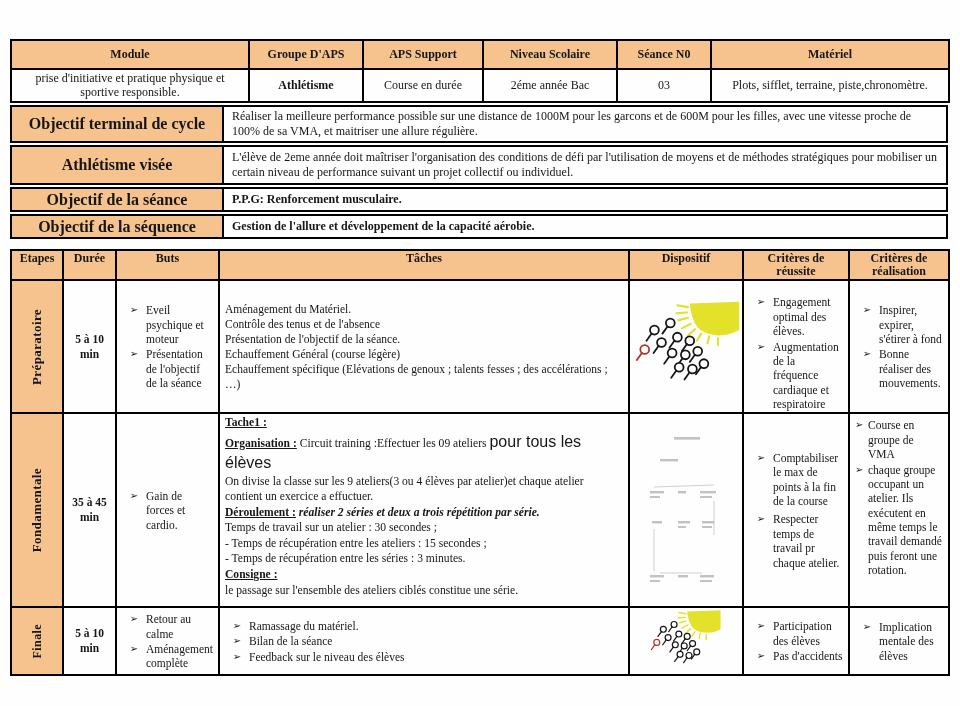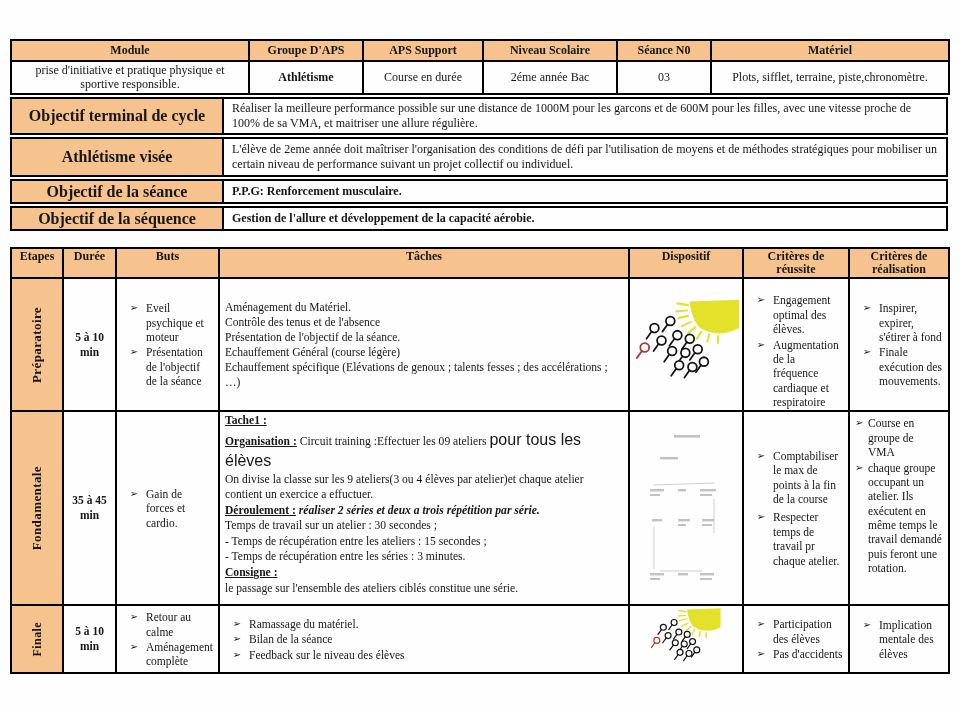--- a/index.html
+++ b/index.html
@@ -7,34 +7,34 @@
   }
   *{box-sizing:border-box;}
   html,body{margin:0;padding:0;}
   body{width:960px;height:706px;overflow:hidden;background:#fefefe;}
   .sheet{position:relative;width:960px;height:706px;background:#fefefe;
          font-family:"Liberation Serif",serif;color:#161616;}
   table.tbl{border-collapse:collapse;table-layout:fixed;margin-left:10px;}
   table.tbl td{border:2px solid var(--bd);padding:1px 5px;overflow:hidden;}
   .hd{background:var(--hf);font-weight:bold;text-align:center;vertical-align:middle;}
   .info{margin-top:39px;width:938px;}
-  .info td{height:21px;font-size:12px;}
+  .info td{height:29px;font-size:12px;}
   .info .val{height:33px;text-align:center;vertical-align:middle;}
   .v-module{font-size:11.5px;line-height:1.15;margin-left:48px;}
   .v-aps{font-weight:bold;font-size:12px;}
   .v-support{font-size:14.5px;}
   .v-niveau{font-size:13px;}
   .v-seance{font-size:12px;}
   .v-materiel{font-size:10.5px;}
   .objrow{margin-top:2px;width:938px;}
   .objrow td.lab{width:212px;text-align:center;vertical-align:middle;font-weight:bold;font-size:16px;}
   .objrow td.cnt{vertical-align:middle;font-size:12px;line-height:1.28;padding-left:8px;}
   .h36 td{height:36px;} .h38 td{height:38px;} .h23 td{height:23px;}
   .boldtxt{font-weight:bold;font-size:12.5px;}
-  .main{margin-top:16px;width:938px;}
+  .main{margin-top:10px;width:938px;}
   .main td{font-size:11.5px;vertical-align:top;}
   .main tr.hrow td{height:28px;font-size:12px;line-height:1.1;}
   .etape{background:var(--hf);vertical-align:middle !important;text-align:center;}
   .vlabel{writing-mode:vertical-rl;transform:rotate(180deg);font-weight:bold;font-size:13px;
           letter-spacing:.4px;margin:0 auto;}
   .duree{vertical-align:middle !important;text-align:center;font-weight:bold;font-size:12px;line-height:1.3;}
   .buts{vertical-align:middle !important;}
   .disp{vertical-align:middle !important;text-align:center;padding:0 2px;}
   .blist{display:flex;flex-direction:column;gap:1px;}
   .bitem{display:flex;line-height:1.25;}
@@ -254,21 +254,21 @@
         </div>
       </td>
       <td class="vmid">
         <div class="blist">
           <div class="bitem">
                 <span class="bm">➢</span>
                 <span>Inspirer, expirer, s'étirer à fond</span>
               </div>
           <div class="bitem">
                 <span class="bm">➢</span>
-                <span>Finale exécution des mouvements.</span>
+                <span>Bonne réaliser des mouvements.</span>
               </div>
         </div>
       </td>
     </tr>
 
     <tr style="height:194px">
       <td class="etape">
         <div class="vlabel">Fondamentale</div>
       </td>
       <td class="duree">35 à 45 min</td>

